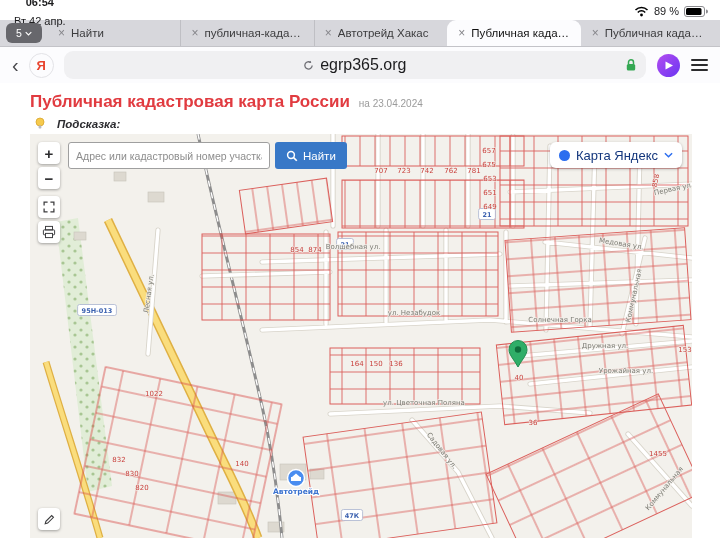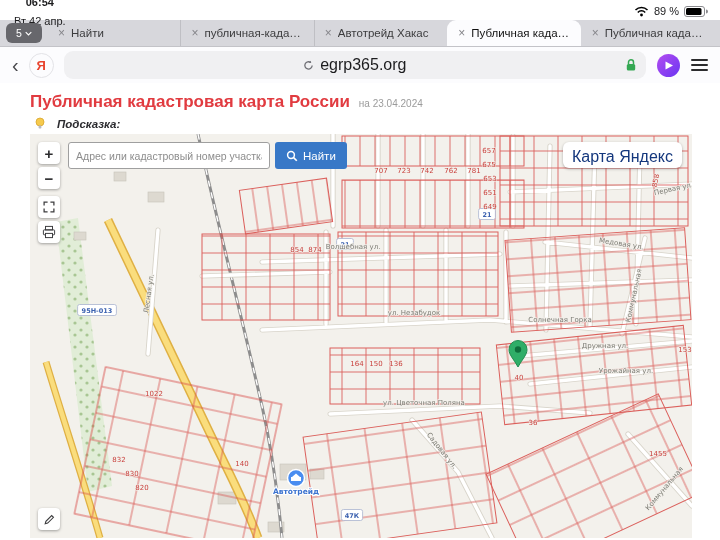--- a/index.html
+++ b/index.html
@@ -70,21 +70,21 @@
              box-shadow:0 1px 3px rgba(0,0,0,.35); display:flex; align-items:center;
              justify-content:center; font-size:15px; font-weight:bold; color:#2c2c2e; cursor:pointer; }
   .search-bar { position:absolute; left:38px; top:8px; display:flex; gap:5px; }
   .search-input { width:202px; height:27px; border:1px solid #9f9f9f; border-radius:3px;
                   padding:0 7px; font-size:10.5px; color:#333; background:#fff; }
   .search-input::placeholder { color:#8d8d8d; }
   .search-btn { height:27px; background:#3878c7; color:#fff; border:none; border-radius:3px;
                 font-size:11.5px; display:flex; align-items:center; gap:5px; padding:0 11px; cursor:pointer; }
   .layer-select { position:absolute; right:10px; top:8px; height:26px; background:#fff; border-radius:6px;
                   box-shadow:0 1px 3px rgba(0,0,0,.3); display:flex; align-items:center; gap:6px;
-                  padding:0 9px; font-size:16px; color:#14377d; cursor:pointer;flex-direction:column; }
+                  padding:0 9px; font-size:13px; color:#14377d; cursor:pointer; }
   .layer-dot { width:11px; height:11px; border-radius:50%; background:#2b6def; }
 </style>
 </head>
 <body>
 
 <div class="status-bar">
   <div class="sb-left">
     <span class="sb-time">06:54</span>
     <span>Вт 42 апр.</span>
   </div>

